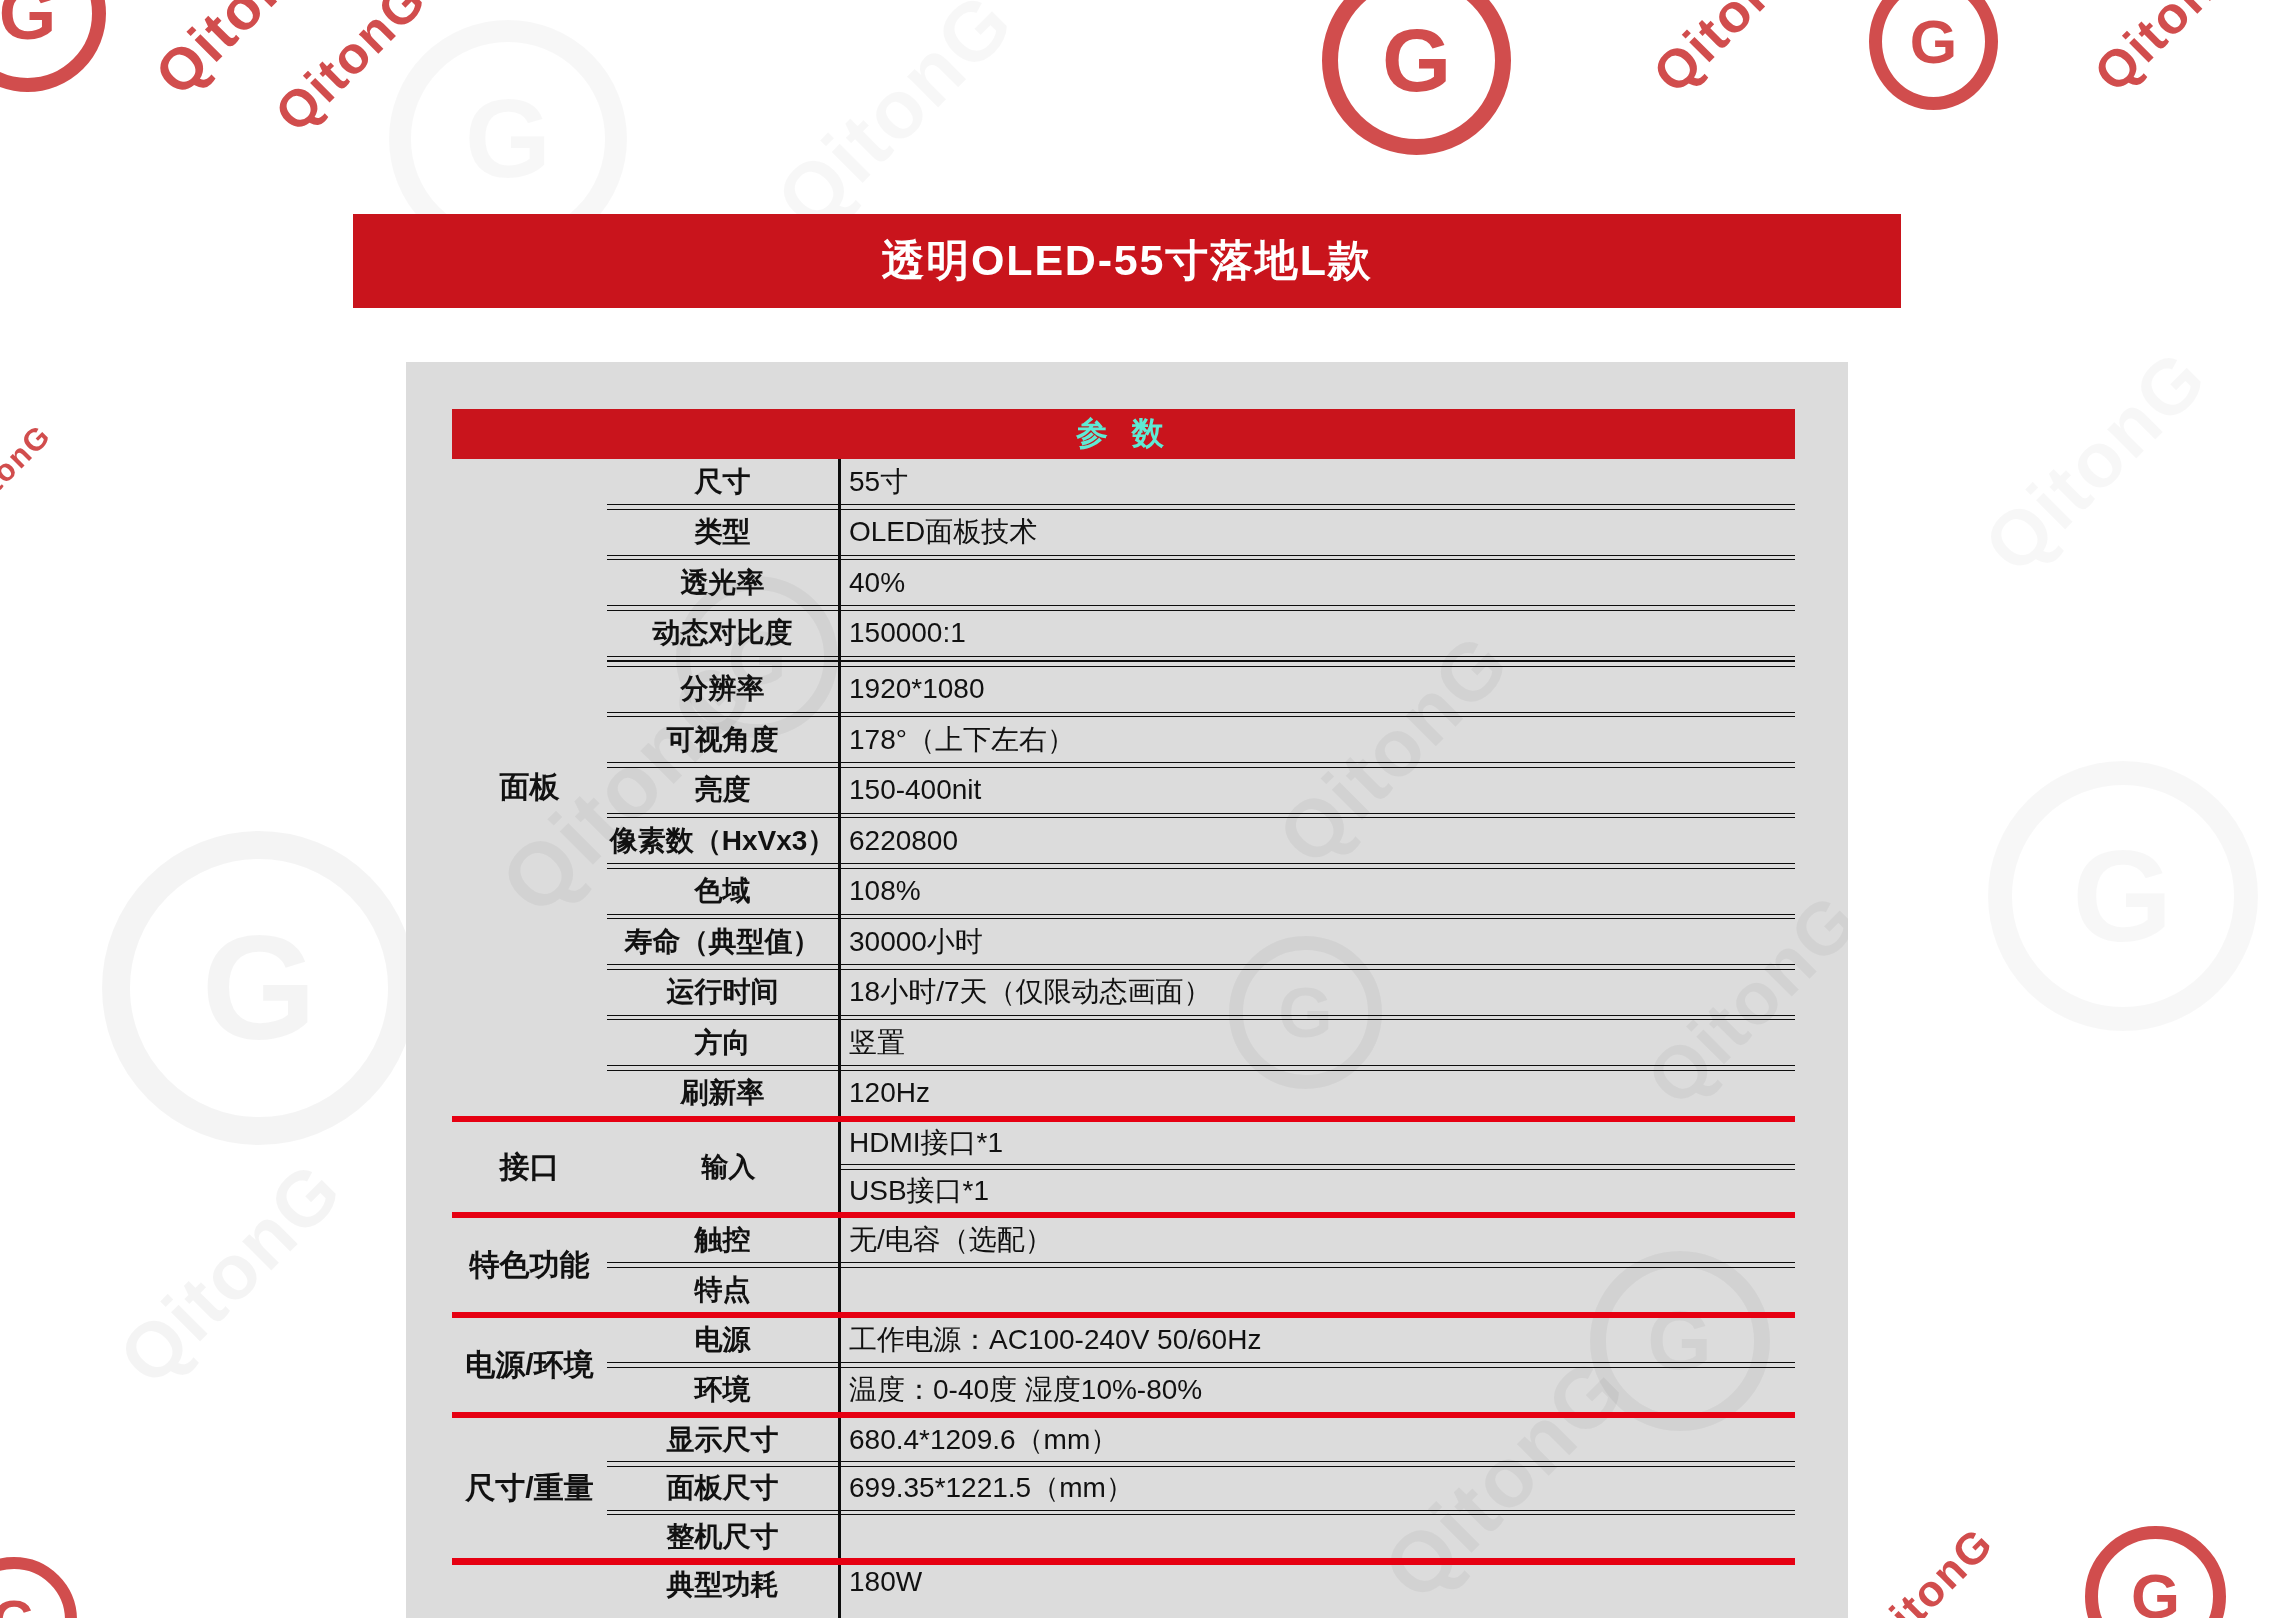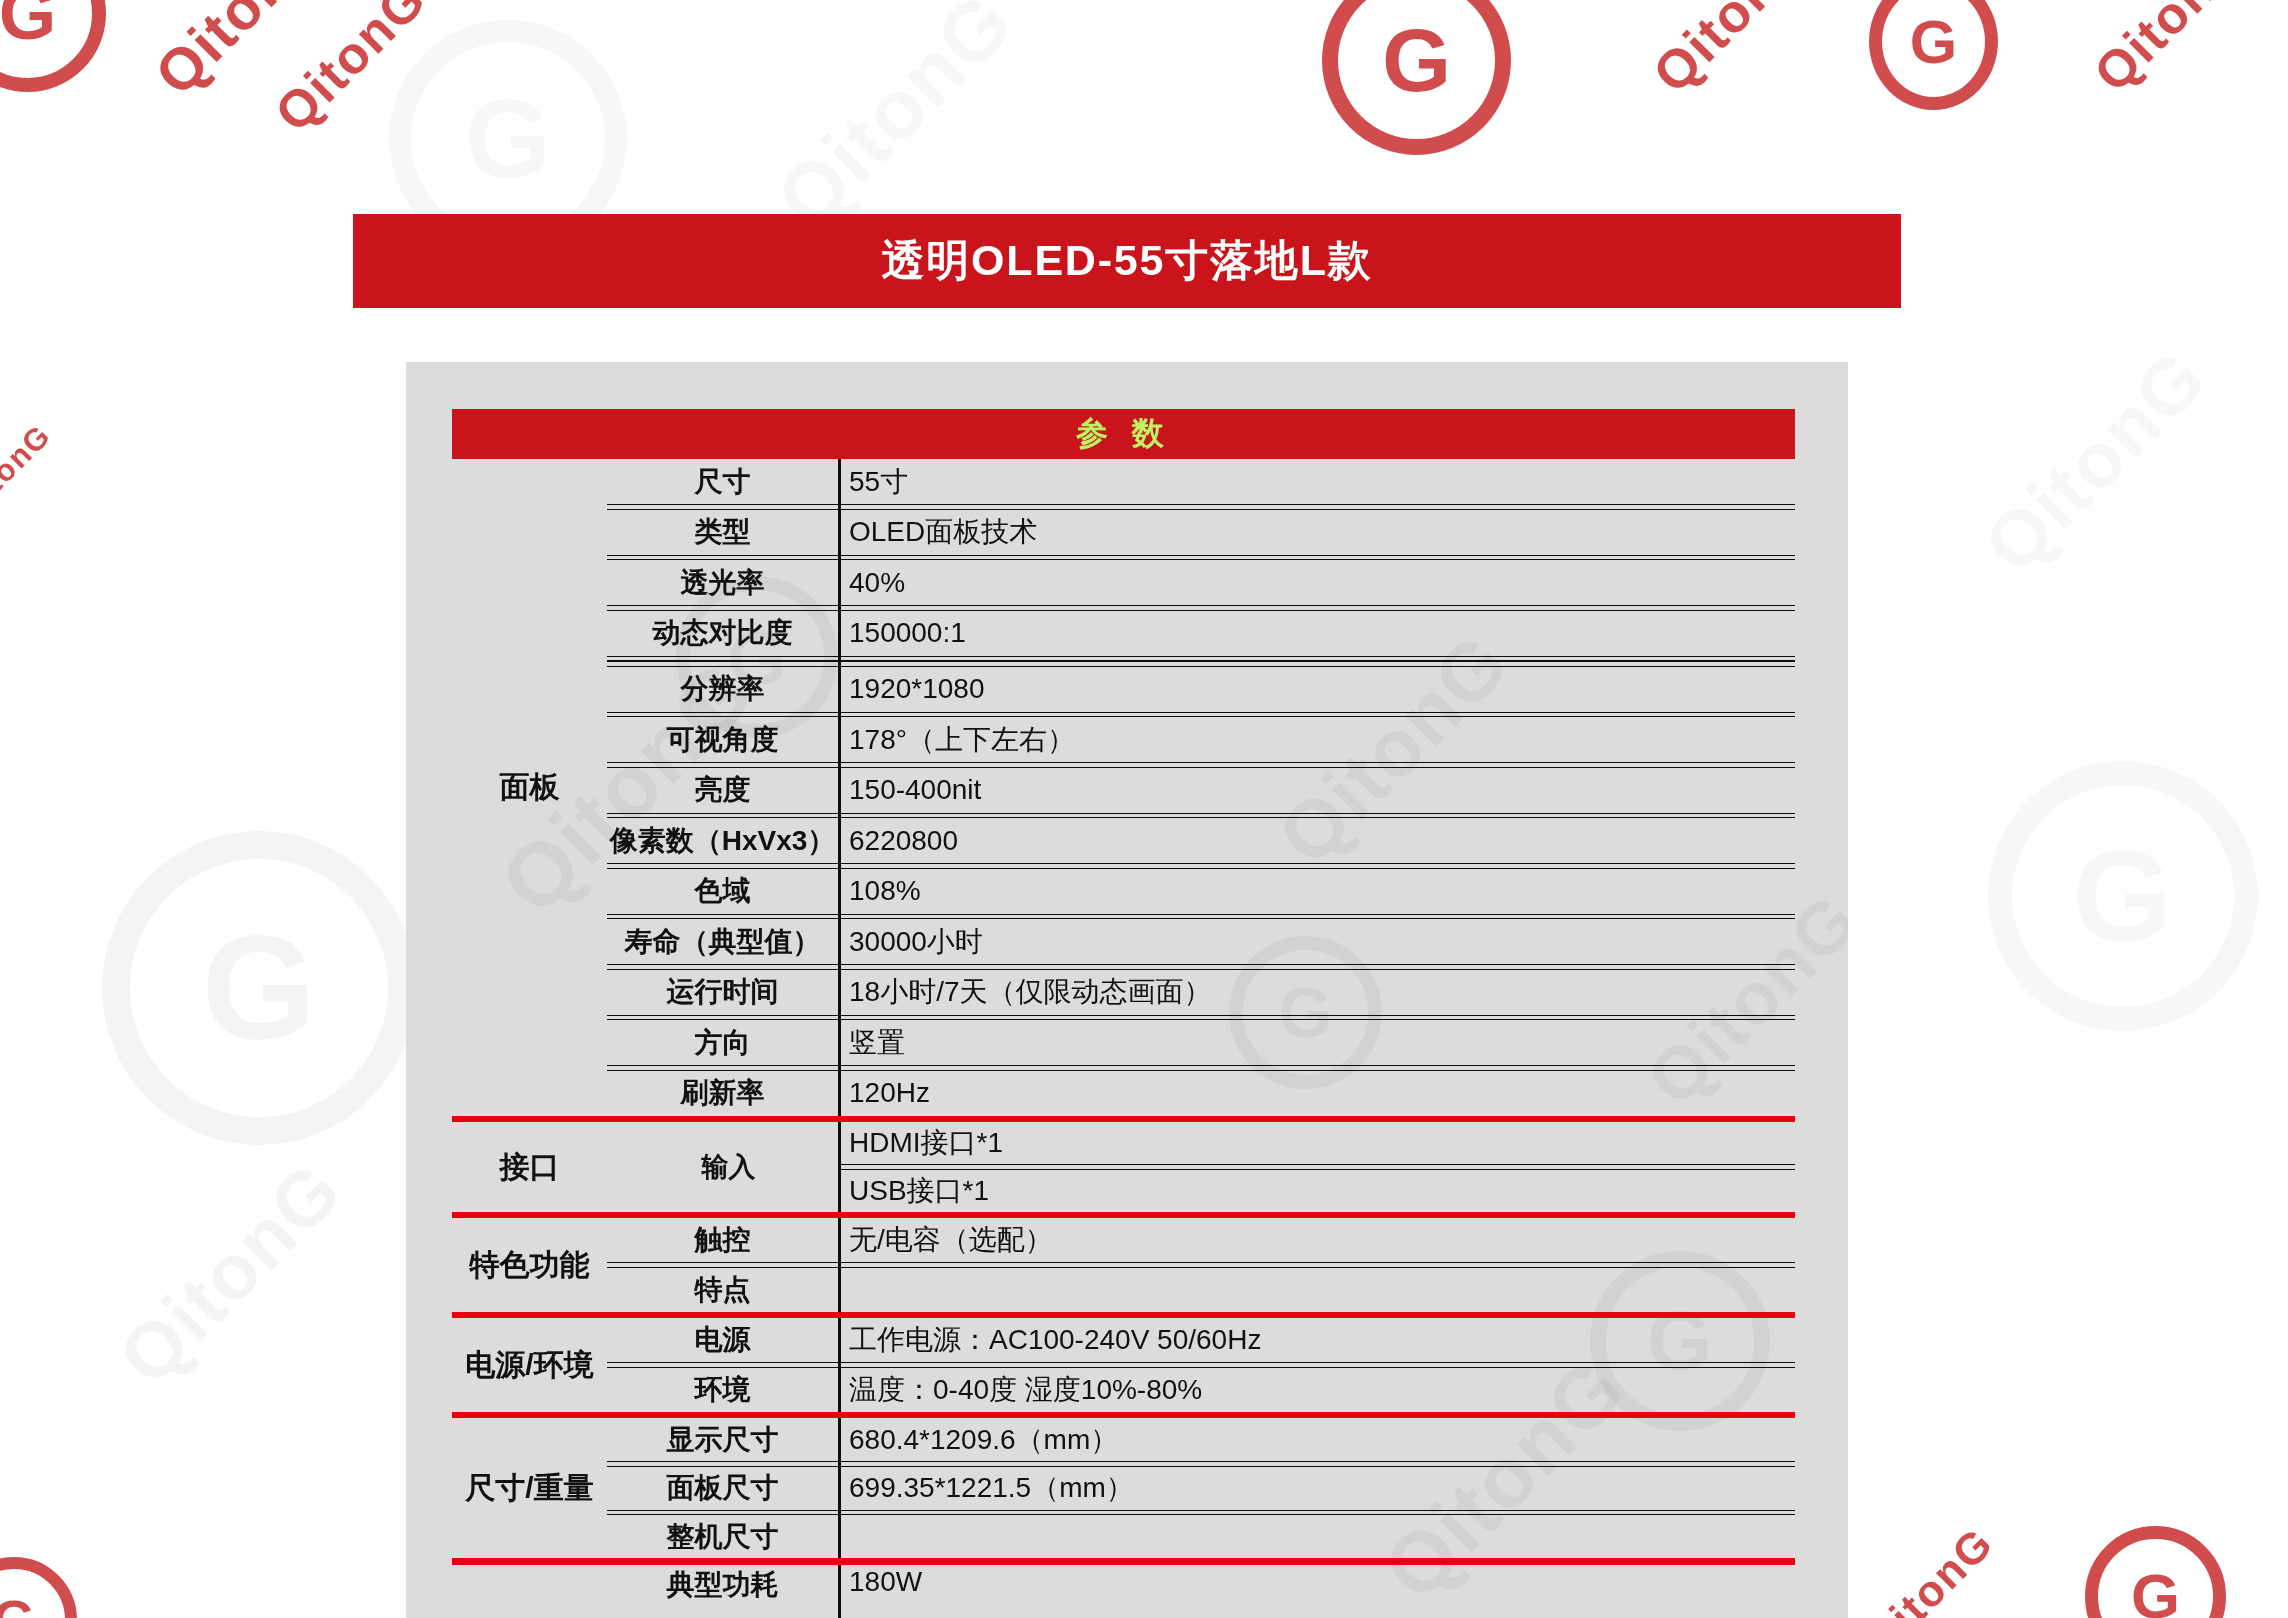--- a/index.html
+++ b/index.html
@@ -14,21 +14,21 @@
   .wm-faint{color:rgba(0,0,0,0.030);}
   
   #banner{position:absolute;left:353px;top:214px;width:1548px;height:94px;background:#c9141c;
           display:flex;align-items:center;justify-content:center;}
   #banner .t{color:#fff;font-size:43px;font-weight:700;letter-spacing:1.8px;}
   
   #panel{position:absolute;left:406px;top:362px;width:1442px;height:1257px;background:#dcdcdc;overflow:hidden;}
   #vline{position:absolute;left:432px;top:97px;width:2.8px;height:1160px;background:#0d0d0d;}
   #tablearea{position:absolute;left:46px;top:47px;width:1343px;}
   #pbar{height:50px;background:#c9141c;display:flex;align-items:center;justify-content:center;}
-  #pbar .t{color:#bef264;font-size:32px;font-weight:700;letter-spacing:7.4px;}
+  #pbar .t{color:#5eead4;font-size:32px;font-weight:700;letter-spacing:7.4px;}
   .sec{position:relative;}
   .cat{position:absolute;left:0;top:50%;transform:translateY(-50%);width:155px;
        display:flex;justify-content:center;align-items:center;
        font-size:30px;font-weight:700;white-space:nowrap;}
   .r{position:relative;height:45px;}
   .sec-io .r{height:42px;}
   .sec-feat .r,.sec-pow .r{height:44px;}
   .sec-size .r{height:43px;}
   .sec-part .r{height:44px;}
   .l{position:absolute;left:155px;width:231px;top:50%;transform:translateY(-50%);

